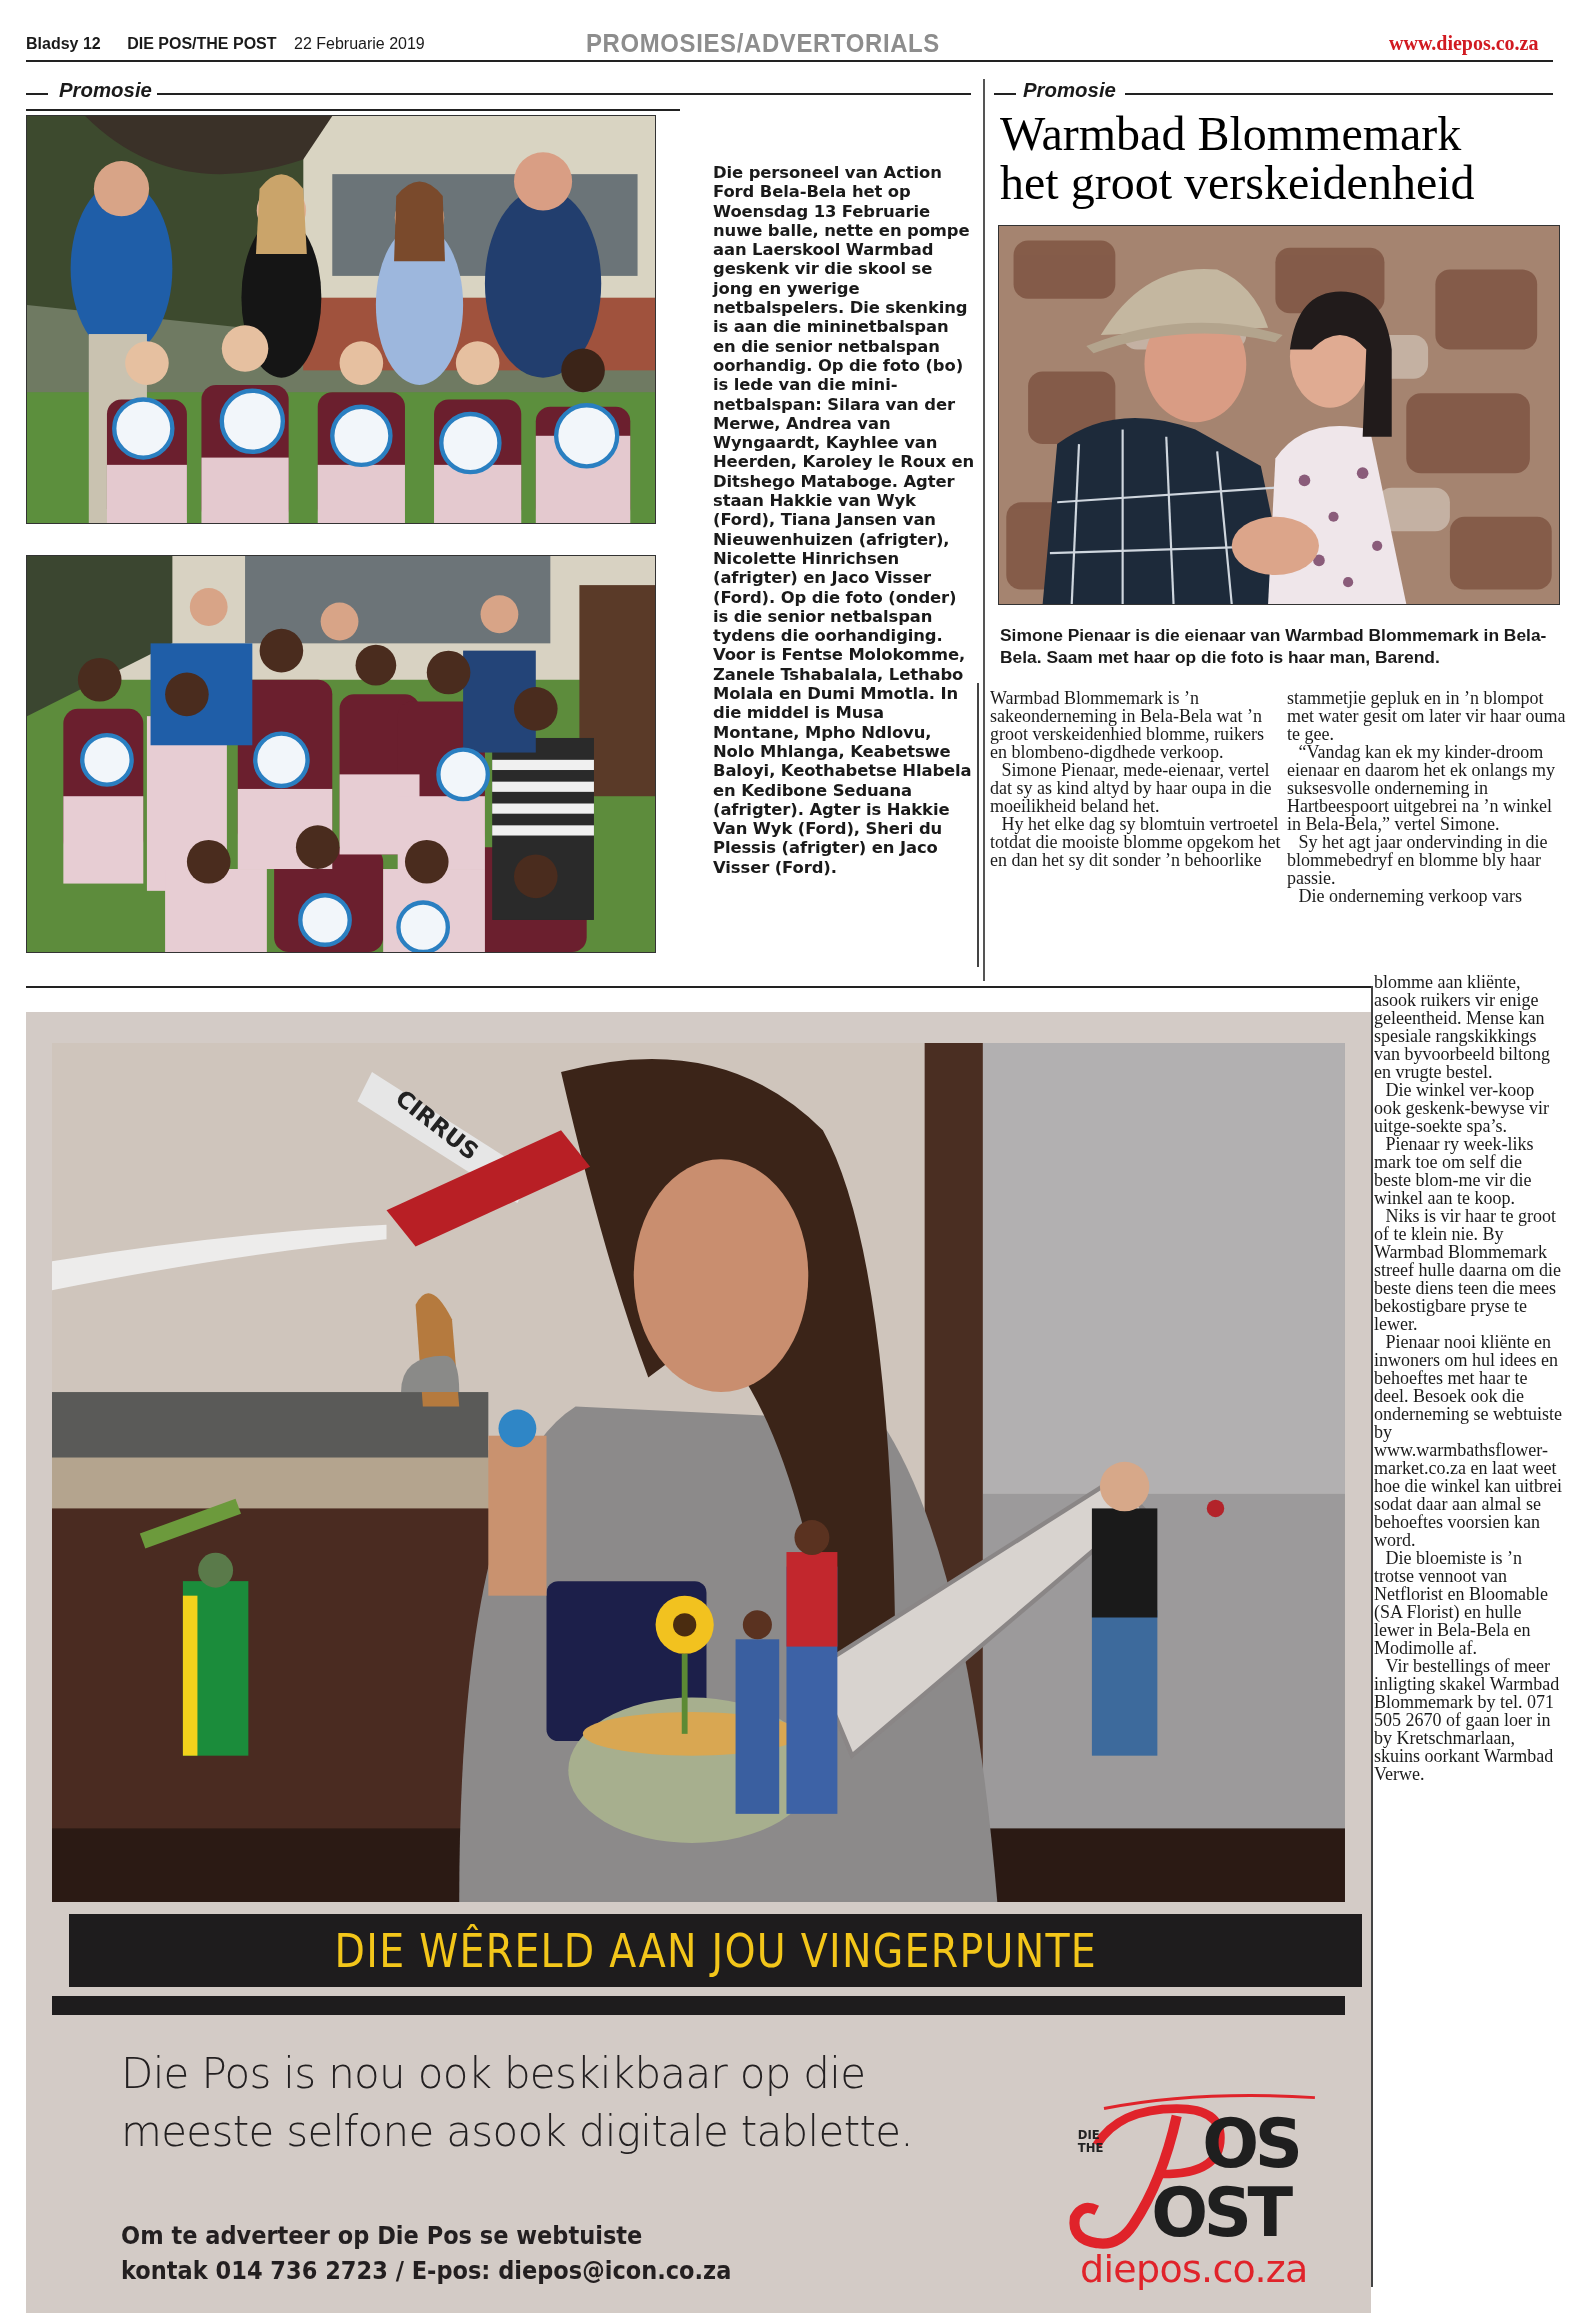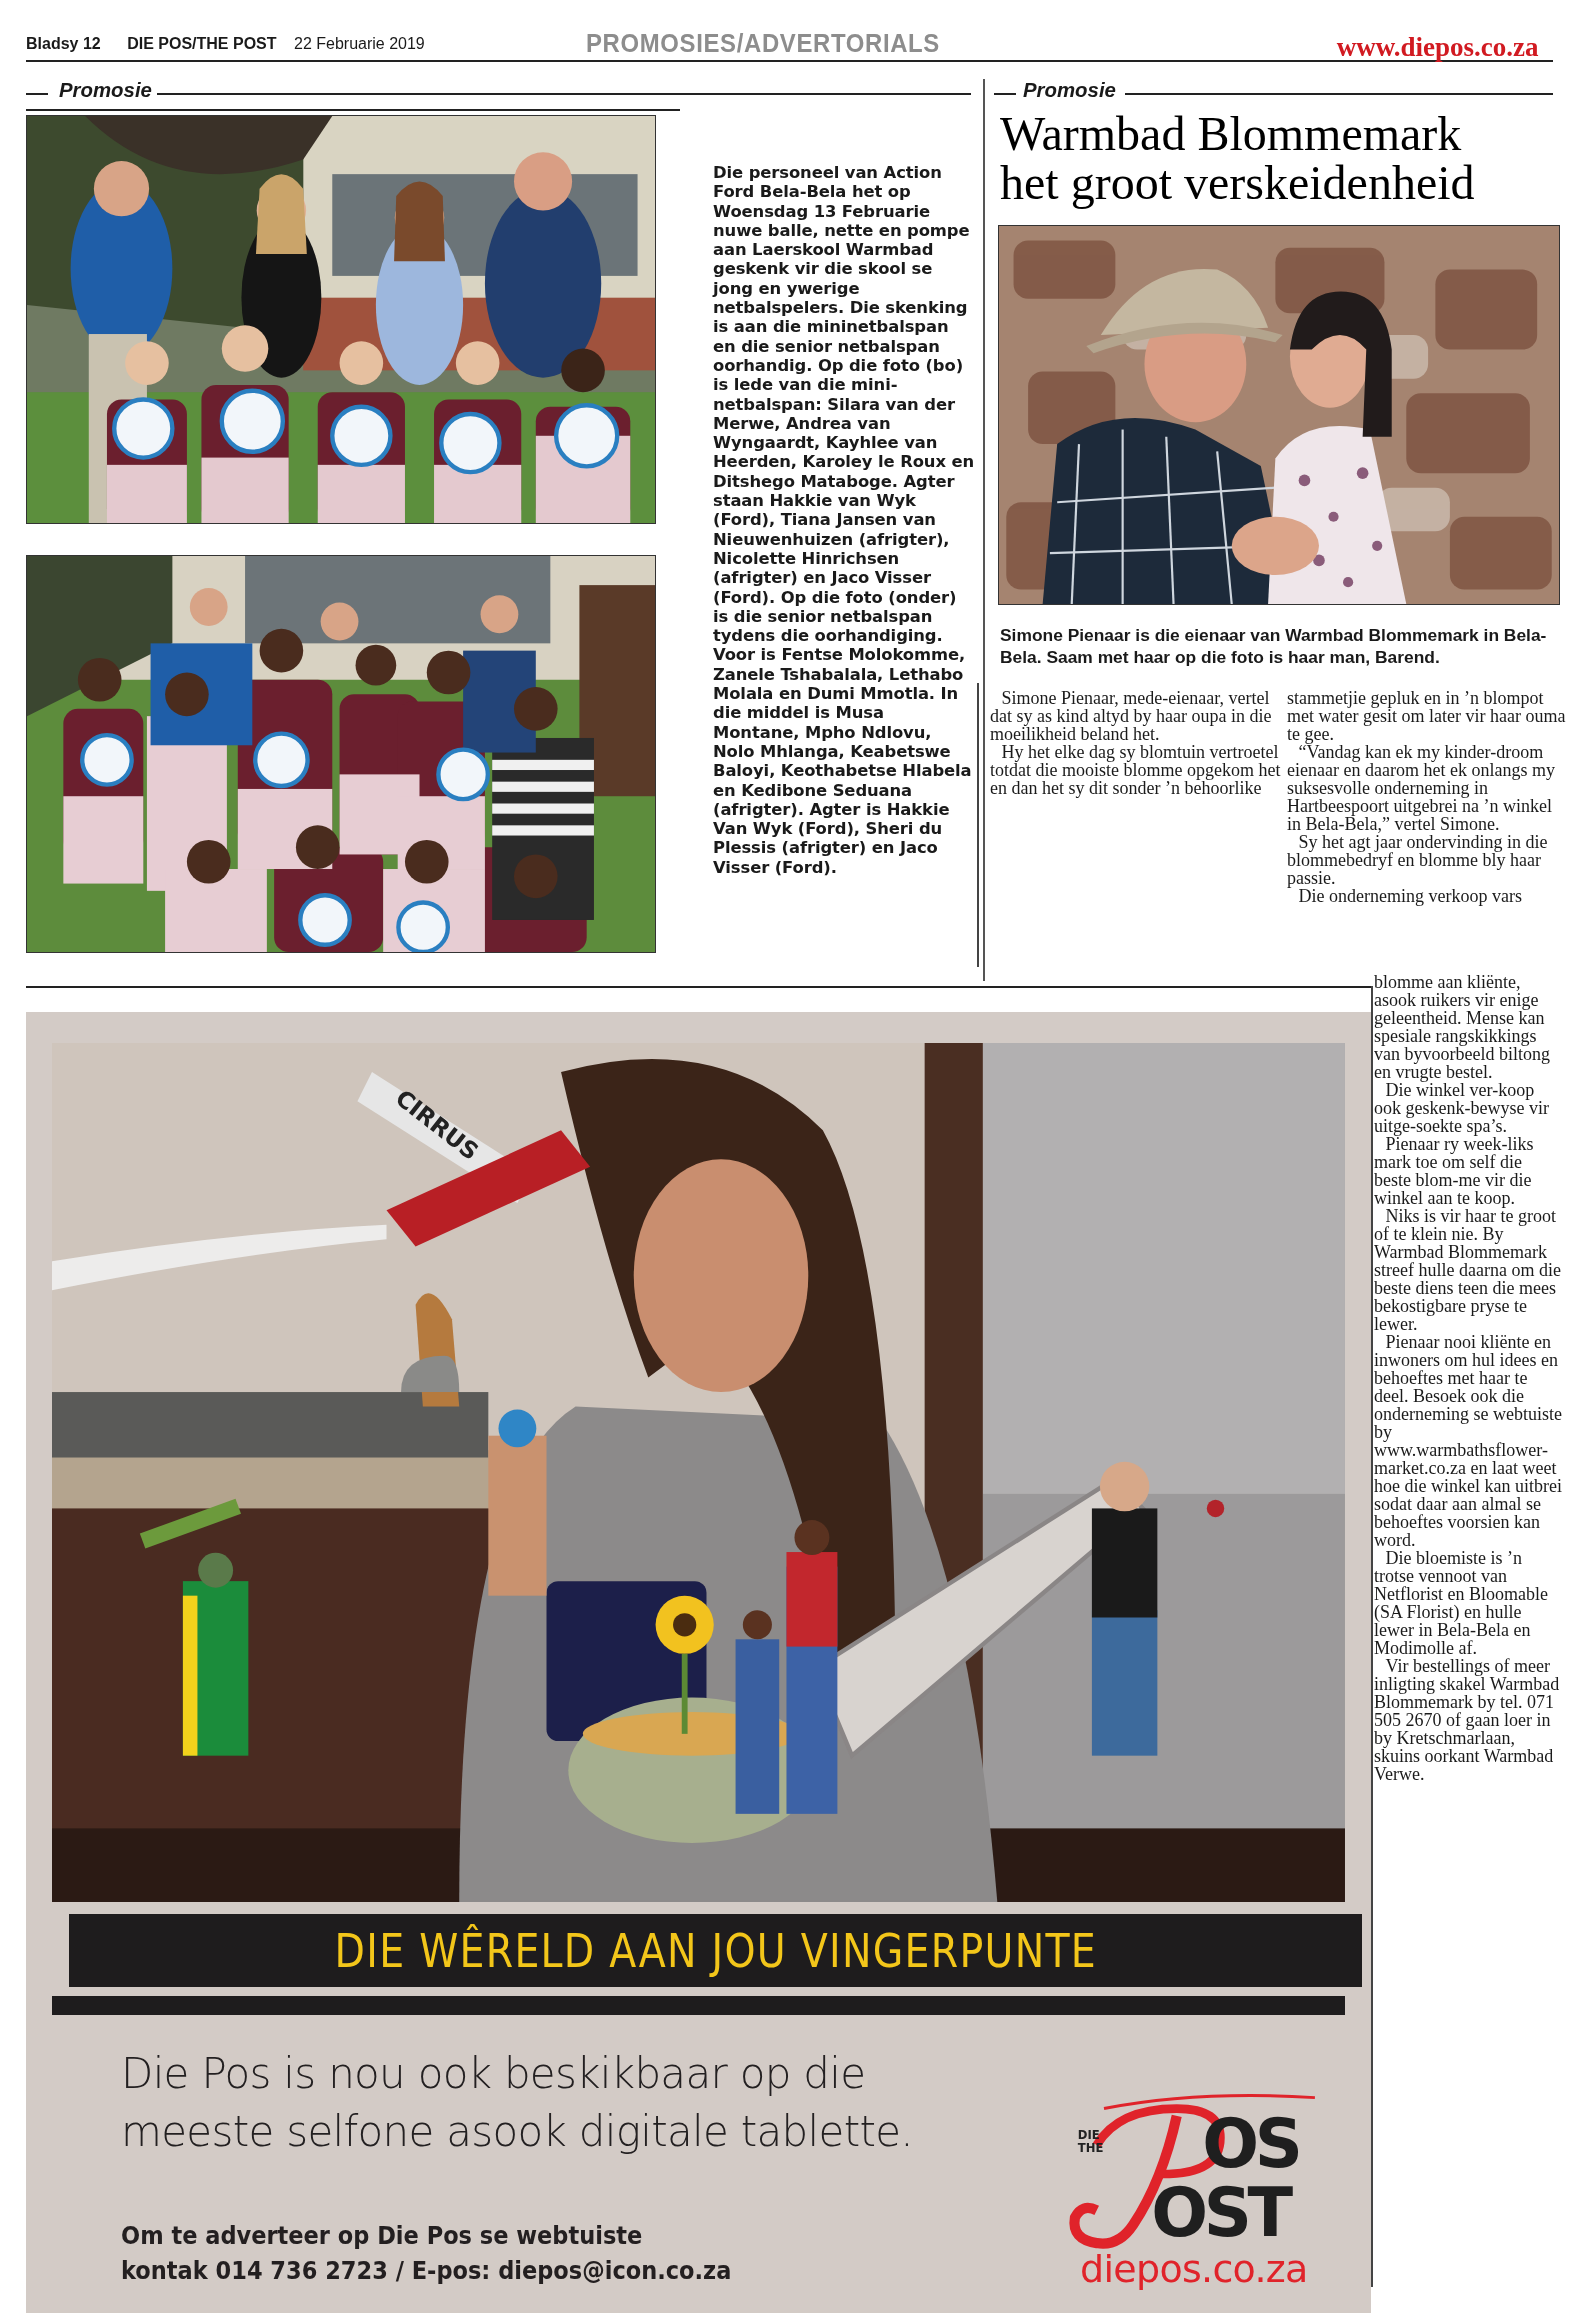--- a/index.html
+++ b/index.html
@@ -6,21 +6,21 @@
   body { width:1569px; height:2319px; position:relative; overflow:hidden; font-family:"Liberation Sans", sans-serif; color:#1a1a1a; }
   .abs { position:absolute; }
 
   
   .mast { left:26px; top:29px; width:1527px; height:30.5px; border-bottom:2.2px solid #222; }
   .mast .left { position:absolute; left:0; top:1.5px; font-family:"Liberation Sans", sans-serif; font-size:16px; line-height:26px; }
   .mast .pg { font-weight:700; }
   .mast .paper { font-weight:700; margin-left:22px; }
   .mast .date { margin-left:13px; font-weight:400; }
   .mast .section { position:absolute; left:560px; top:-1.5px; font-size:26px; font-weight:700; color:#8d8d8d; letter-spacing:0.7px; font-family:"Liberation Sans", sans-serif; transform:scaleX(0.92); transform-origin:left; }
-  .mast .url { position:absolute; right:14.5px; top:2.9px; font-size:27px; font-weight:700; color:#d11a21; font-family:"Liberation Serif", serif; }
+  .mast .url { position:absolute; right:14.5px; top:2.9px; font-size:20px; font-weight:700; color:#d11a21; font-family:"Liberation Serif", serif; }
 
   
   .kicker { height:29px; }
   .kicker .dash { position:absolute; left:0; top:14px; width:22px; height:2.2px; background:#222; }
   .kicker .label { position:absolute; left:33px; top:0px; font-size:20.4px; font-weight:700; font-style:italic; background:#fff; padding-right:7.3px; }
   .kicker .rule { position:absolute; top:14px; height:2.2px; background:#222; right:0; }
 
   
   .photo { border:1.5px solid #333; overflow:hidden; }
   .photo svg { display:block; width:100%; height:100%; }
@@ -232,20 +232,21 @@
       </g>
     <ellipse cx="455" cy="180" rx="55" ry="70" fill="#e0ab92"></ellipse>
     <path d="M400 170 Q410 90 470 90 Q530 90 540 170 L540 290 L500 290 L505 170 Q470 130 430 170 Z" fill="#211b1b"></path>
     <ellipse cx="380" cy="440" rx="60" ry="40" fill="#dca58a"></ellipse>
   </svg>
 </div>
 
 <div class="abs caption-right">Simone Pienaar is die eienaar van Warmbad Blommemark in Bela-Bela. Saam met haar op die foto is haar man, Barend.</div>
 
 <div class="abs body-text" style="left:990px;top:689px;width:291px;">
+  <p class="first">Warmbad Blommemark is ’n sakeonderneming in Bela-Bela wat ’n groot verskeidenhied blomme, ruikers en blombeno-digdhede verkoop.</p>
   <p>Simone Pienaar, mede-eienaar, vertel dat sy as kind altyd by haar oupa in die moeilikheid beland het.</p>
   <p>Hy het elke dag sy blomtuin vertroetel totdat die mooiste blomme opgekom het en dan het sy dit sonder ’n behoorlike</p>
 </div>
 <div class="abs" style="left:977px;top:683px;width:1.5px;height:284px;background:#444;"></div>
 
 <div class="abs body-text" style="left:1287px;top:689px;width:280px;">
   <p class="first">stammetjie gepluk en in ’n blompot met water gesit om later vir haar ouma te gee.</p>
   <p>“Vandag kan ek my kinder-droom eienaar en daarom het ek onlangs my suksesvolle onderneming in Hartbeespoort uitgebrei na ’n winkel in Bela-Bela,” vertel Simone.</p>
   <p>Sy het agt jaar ondervinding in die blommebedryf en blomme bly haar passie.</p>
   <p>Die onderneming verkoop vars</p>

